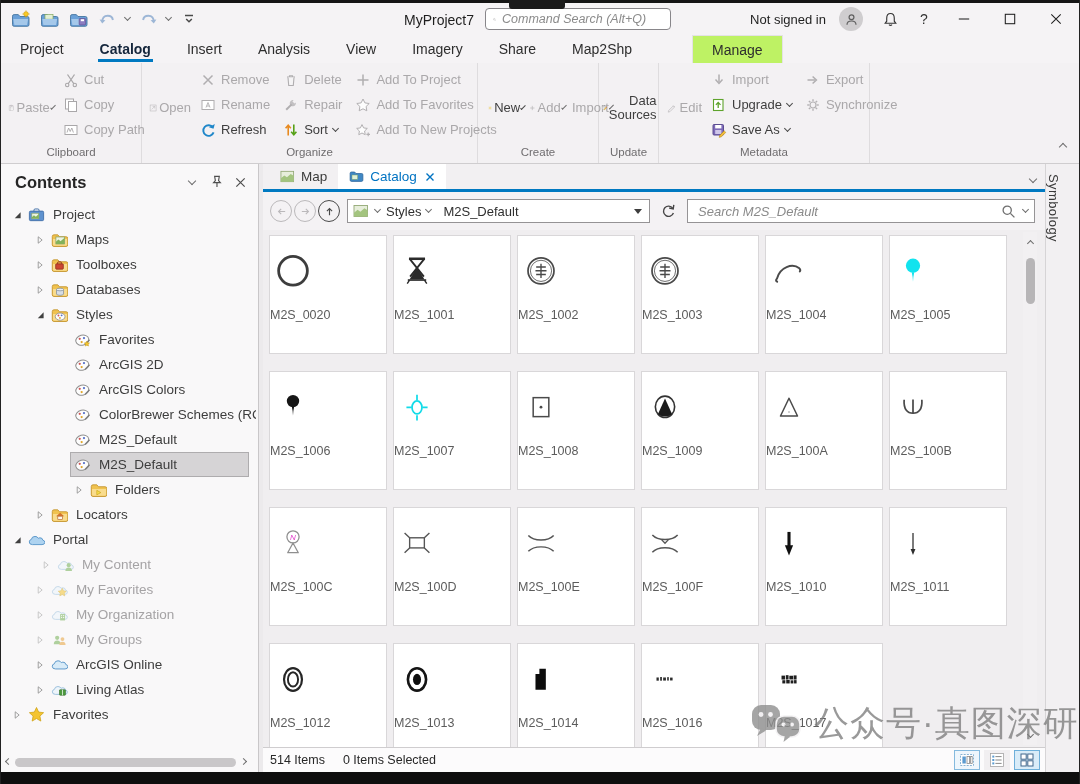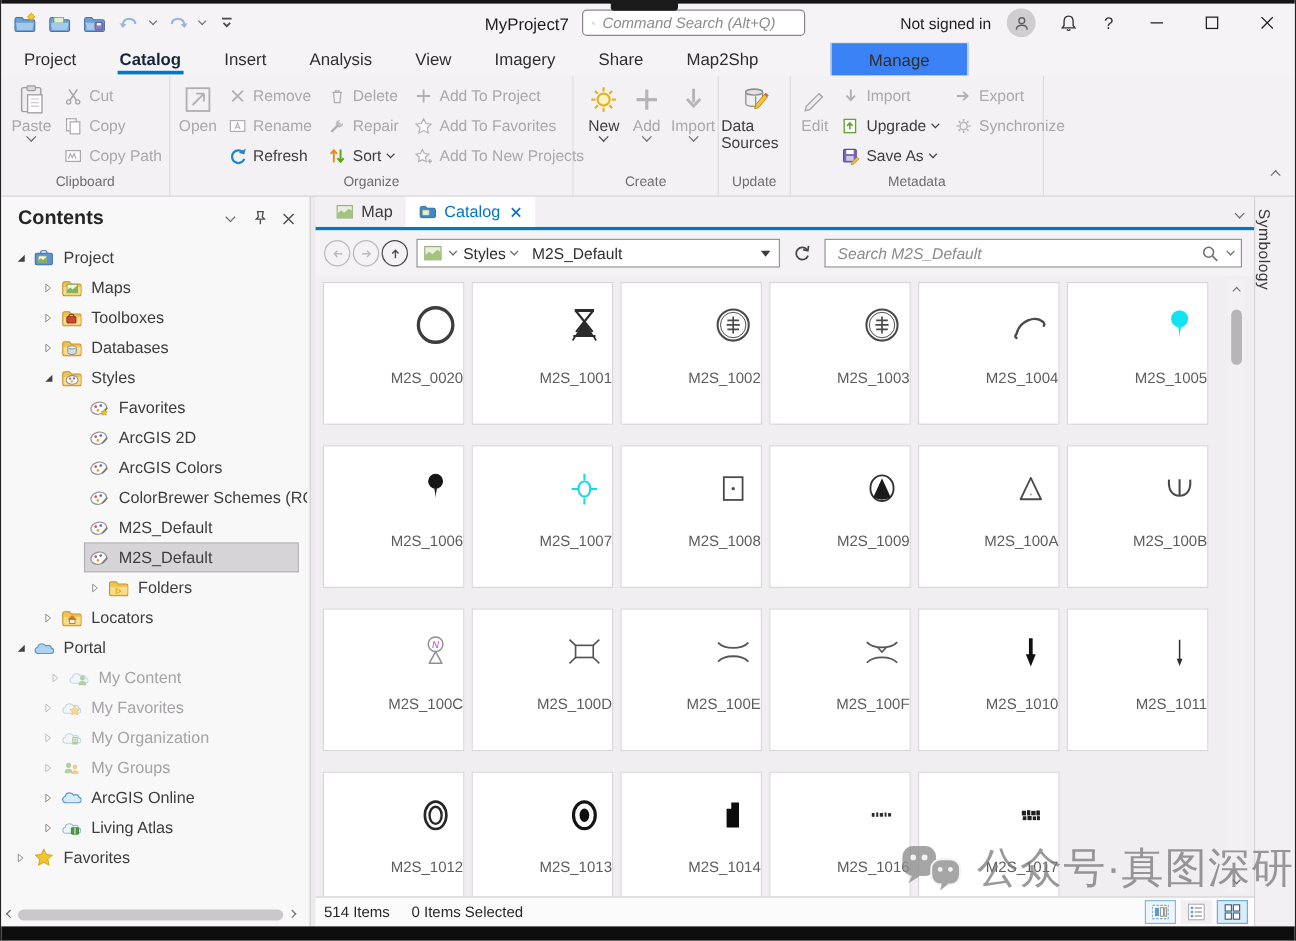--- a/index.html
+++ b/index.html
@@ -23,27 +23,27 @@
 .signin{font-size:13px;color:#1e1e1e;margin-right:13px}
 .avatar{width:24px;height:24px;border-radius:50%;background:#cfcdcf;display:flex;align-items:center;justify-content:center;margin-right:10px}
 .tbico{width:34px;height:32px;display:flex;align-items:center;justify-content:center;color:#333}
 .winbtn{width:46px;height:32px;display:flex;align-items:center;justify-content:center}
 .help{font-size:14px;color:#333}
 
 .rtabs{position:absolute;left:0;top:35px;right:0;height:28px;display:flex;align-items:stretch;padding-left:19px;gap:36px;background:#f5f3f5}
 .rtab{display:flex;align-items:center;font-size:14px;color:#2e2e2e;position:relative;white-space:nowrap}
 .rtab.active{font-weight:700;color:#15263c}
 .rtab.active::after{content:"";position:absolute;left:-2px;right:-2px;bottom:1px;height:3px;background:#0079c1}
-.rtab.contextual{background:#3b82f6;padding:0 31px;margin-left:24px;border:1px solid #e4e2e4;border-bottom:none}
+.rtab.contextual{background:#bef264;padding:0 19px;margin-left:24px;border:1px solid #e4e2e4;border-bottom:none}
 
 .ribbon{position:absolute;left:0;top:63px;right:0;height:101px;background:#f3f1f3;border-bottom:1px solid #cfcdcf;display:flex}
 .rgroup{display:flex;flex-direction:column;border-right:1px solid #dedcde;flex:0 0 auto}
 .rbody{flex:1;display:flex;padding:4px 2px 0 7px;gap:5px}
 .glabel{height:17px;text-align:center;font-size:11.5px;color:#6f6d6f}
-.bigbtn{display:flex;flex-direction:column;align-items:center;width:46px;font-size:13px;color:#3e3e3e;padding-top:3px;gap:2px;line-height:14px;text-align:left}
+.bigbtn{display:flex;align-items:center;width:46px;font-size:13px;color:#3e3e3e;padding-top:3px;gap:2px;line-height:14px;text-align:right}
 .bigbtn.dis{color:#aaa8aa}
 .stack{display:flex;flex-direction:column}
 .sbtn{display:flex;align-items:center;gap:5px;height:25px;font-size:13px;color:#3e3e3e;padding:0 4px;white-space:nowrap}
 .sbtn.dis{color:#aaa8aa}
 .i16{width:16px;height:16px;flex:0 0 16px}
 .i26{width:26px;height:26px}
 .ribcol{position:absolute;right:13px;bottom:9px;color:#555}
 .ribcol .chv{transform:rotate(-135deg);margin-top:2px}
 
 .main{position:absolute;left:0;top:164px;right:0;bottom:12px}
@@ -87,21 +87,21 @@
 .combo{height:24px;background:#fff;border:1px solid #969496;display:flex;align-items:center;width:303px;margin-left:5px;padding-left:5px;font-size:13px;color:#2f2f2f}
 .combo .seg{display:flex;align-items:center;gap:5px;padding:0 6px}
 .tri{width:0;height:0;border-left:4px solid transparent;border-right:4px solid transparent;border-top:5px solid #3e3e3e;display:inline-block}
 .combo .ddzone{margin-left:auto;width:22px;height:22px;display:flex;align-items:center;justify-content:center}
 .refbtn{width:24px;height:24px;display:flex;align-items:center;justify-content:center;margin-left:6px}
 .searchbox{height:24px;background:#fff;border:1px solid #969496;flex:1;margin:0 10px 0 7px;display:flex;align-items:center;padding:0 6px 0 10px;gap:7px}
 .searchbox input{border:none;outline:none;flex:1;font-size:13px;color:#a21caf;background:transparent}
 .searchbox input::placeholder{color:#8a8a8a;font-style:italic}
 .gridwrap{position:absolute;left:0;top:66px;right:0;bottom:25px;overflow:hidden}
 .grid{display:grid;grid-template-columns:repeat(6,118px);gap:17px 6px;padding:5px 0 0 6px}
-.card{width:118px;height:119px;background:#fff;border:1px solid #d9d7d9;display:flex;flex-direction:column;align-items:flex-end;padding-top:13px}
+.card{width:118px;height:119px;background:#fff;border:1px solid #d9d7d9;display:flex;flex-direction:column;align-items:flex-start;padding-top:13px}
 .clabel{font-size:12.5px;color:#5c5c5c;margin-top:13px}
 .vscroll{position:absolute;right:8px;top:68px;bottom:27px;width:14px;background:#f2f0f2;display:flex;flex-direction:column;align-items:center;color:#6e6e6e}
 .vthumb{width:9px;height:46px;border-radius:5px;background:#b7b5b7;margin-top:8px}
 .vscroll .chv{width:5px;height:5px}
 .vup .chv{transform:rotate(-135deg);margin-top:6px}
 .vdn{margin-top:auto;margin-bottom:4px}
 .vdn .chv{transform:rotate(45deg)}
 
 .sbar{position:absolute;left:0;right:0;bottom:0;height:25px;background:#fcfbfc;border-top:1px solid #cfcdcf;display:flex;align-items:center;font-size:12.5px;color:#282828;padding-left:7px;gap:18px}
 .viewbtns{position:absolute;right:5px;top:2px;display:flex;gap:4px}

